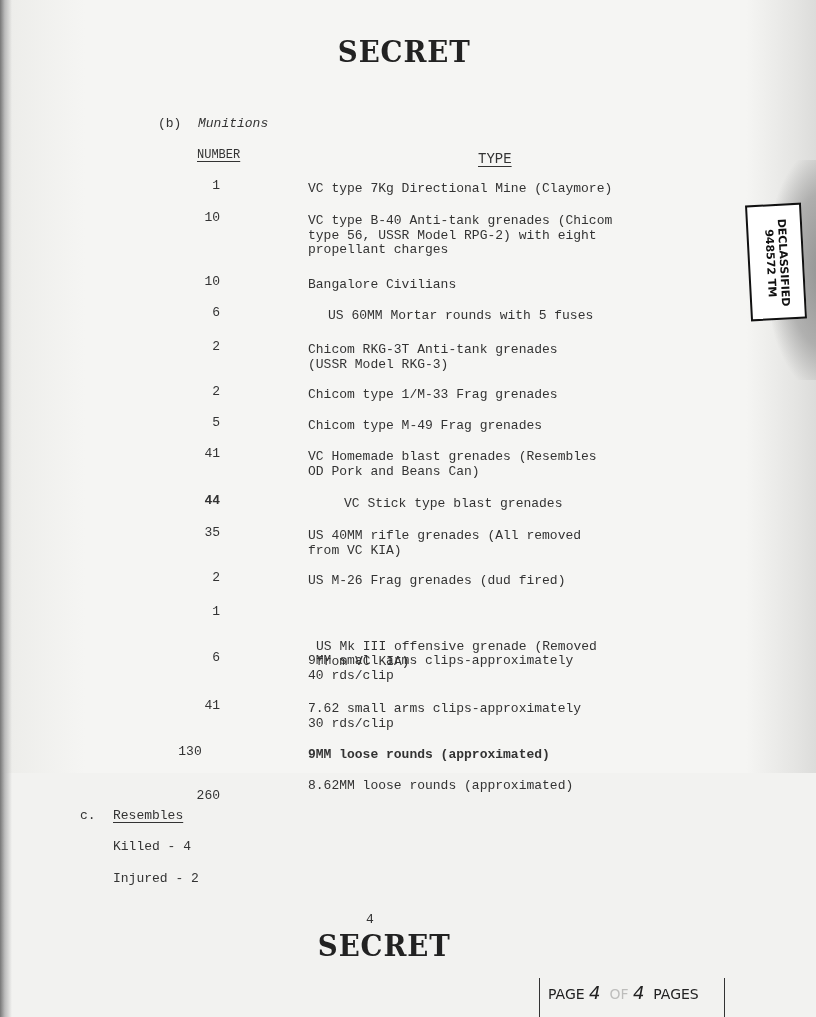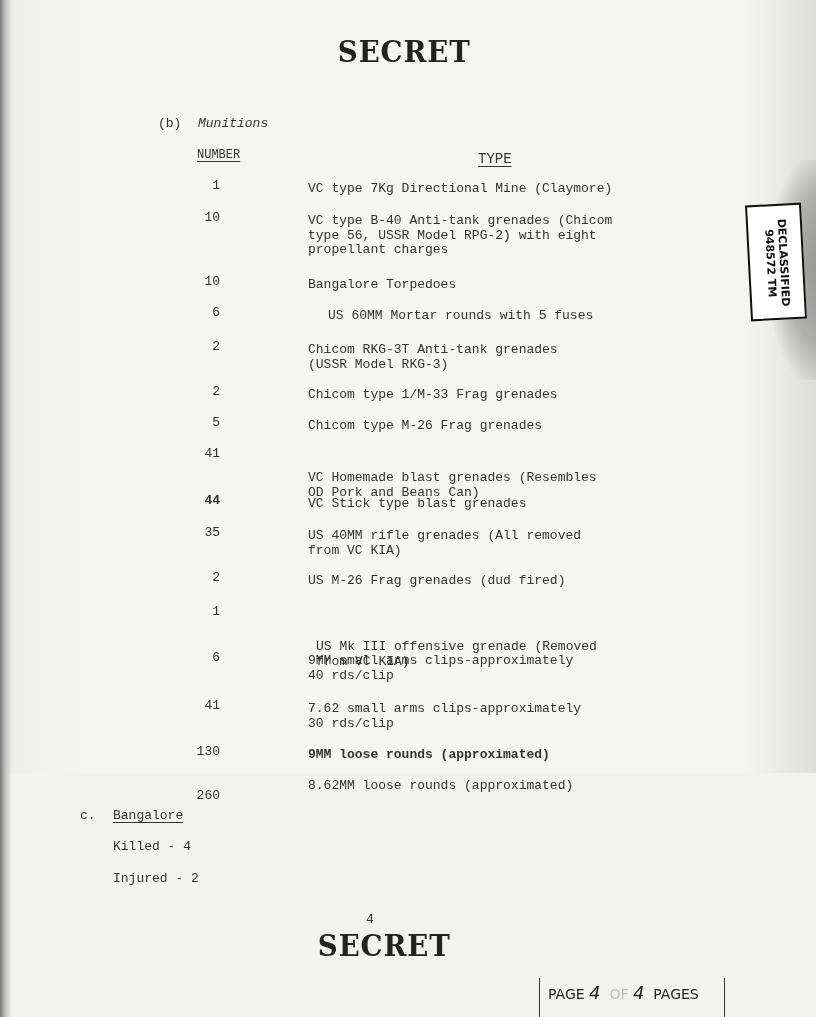--- a/index.html
+++ b/index.html
@@ -47,47 +47,47 @@
         <div class="type" style="top: 182px;">VC type 7Kg Directional Mine (Claymore)</div>
       </div>
       <div>
         <div class="num" style="left: 160px; top: 210px;">10</div>
         <div class="type" style="top: 214px;">VC type B-40 Anti-tank grenades (Chicom
 type 56, USSR Model RPG-2) with eight
 propellant charges</div>
       </div>
       <div>
         <div class="num" style="left: 160px; top: 274px;">10</div>
-        <div class="type" style="top: 278px;">Bangalore Torpedoes</div>
+        <div class="type" style="top: 278px;">Bangalore Civilians</div>
       </div>
       <div>
         <div class="num" style="left: 160px; top: 305px;">6</div>
         <div class="type" style="top: 309px; margin-left: 20px;">US 60MM Mortar rounds with 5 fuses</div>
       </div>
       <div>
         <div class="num" style="left: 160px; top: 339px;">2</div>
         <div class="type" style="top: 343px;">Chicom RKG-3T Anti-tank grenades
 (USSR Model RKG-3)</div>
       </div>
       <div>
         <div class="num" style="left: 160px; top: 384px;">2</div>
         <div class="type" style="top: 388px;">Chicom type 1/M-33 Frag grenades</div>
       </div>
       <div>
         <div class="num" style="left: 160px; top: 415px;">5</div>
-        <div class="type" style="top: 419px;">Chicom type M-26 Frag grenades</div>
+        <div class="type" style="top: 419px;">Chicom type M-49 Frag grenades</div>
       </div>
       <div>
         <div class="num" style="left: 160px; top: 446px;">41</div>
-        <div class="type" style="top: 450px; margin-top: 21px;">VC Homemade blast grenades (Resembles
+        <div class="type" style="top: 450px;">VC Homemade blast grenades (Resembles
 OD Pork and Beans Can)</div>
       </div>
       <div>
         <div class="num" style="left: 160px; top: 493px; font-weight: bold;">44</div>
-        <div class="type" style="top: 497px;">VC Stick type blast grenades</div>
+        <div class="type" style="top: 497px; margin-left: 36px;">VC Stick type blast grenades</div>
       </div>
       <div>
         <div class="num" style="left: 160px; top: 525px;">35</div>
         <div class="type" style="top: 529px;">US 40MM rifle grenades (All removed
 from VC KIA)</div>
       </div>
       <div>
         <div class="num" style="left: 160px; top: 570px;">2</div>
         <div class="type" style="top: 574px;">US M-26 Frag grenades (dud fired)</div>
       </div>
@@ -100,31 +100,31 @@
         <div class="num" style="left: 160px; top: 650px;">6</div>
         <div class="type" style="top: 654px;">9MM small arms clips-approximately
 40 rds/clip</div>
       </div>
       <div>
         <div class="num" style="left: 160px; top: 698px;">41</div>
         <div class="type" style="top: 702px;">7.62 small arms clips-approximately
 30 rds/clip</div>
       </div>
       <div>
-        <div class="num" style="left: 160px; top: 744px;">130</div>
+        <div class="num" style="left: 160px; top: 744px; text-align: center;">130</div>
         <div class="type" style="top: 748px; font-weight: bold;">9MM loose rounds (approximated)</div>
       </div>
       <div>
         <div class="num" style="left: 160px; top: 775px; margin-top: 13px;">260</div>
         <div class="type" style="top: 779px;">8.62MM loose rounds (approximated)</div>
       </div>
     </div>
 
   <div class="t" style="left:80px;top:808px;">c.</div>
-  <div class="t u" style="left:113px;top:808px;">Bangalore</div>
+  <div class="t u" style="left:113px;top:808px;">Resembles</div>
   <div class="t" style="left:113px;top:839px;">Killed - 4</div>
   <div class="t" style="left:113px;top:871px;">Injured - 2</div>
 
   <div class="t" style="left:366px;top:912px;">4</div>
   <div class="stamp-secret bot-secret">SECRET</div>
 
   <div class="pagebox">
     <div class="row" style="top:4px;"><span>PAGE</span> <span class="hand">4</span>  <span style="opacity:.25">OF</span> <span class="hand">4</span>  <span>PAGES</span></div>
   </div>
 

